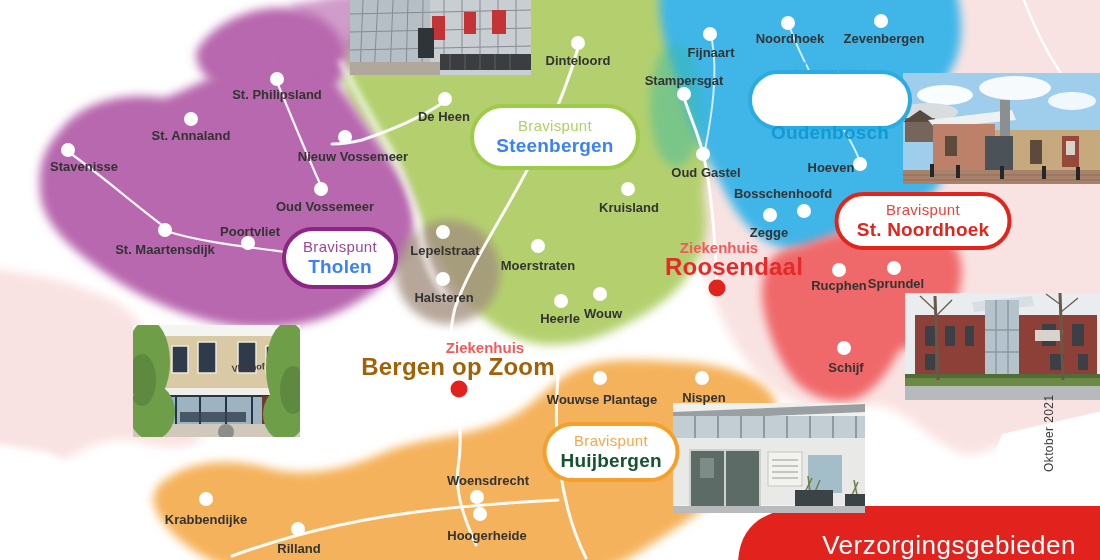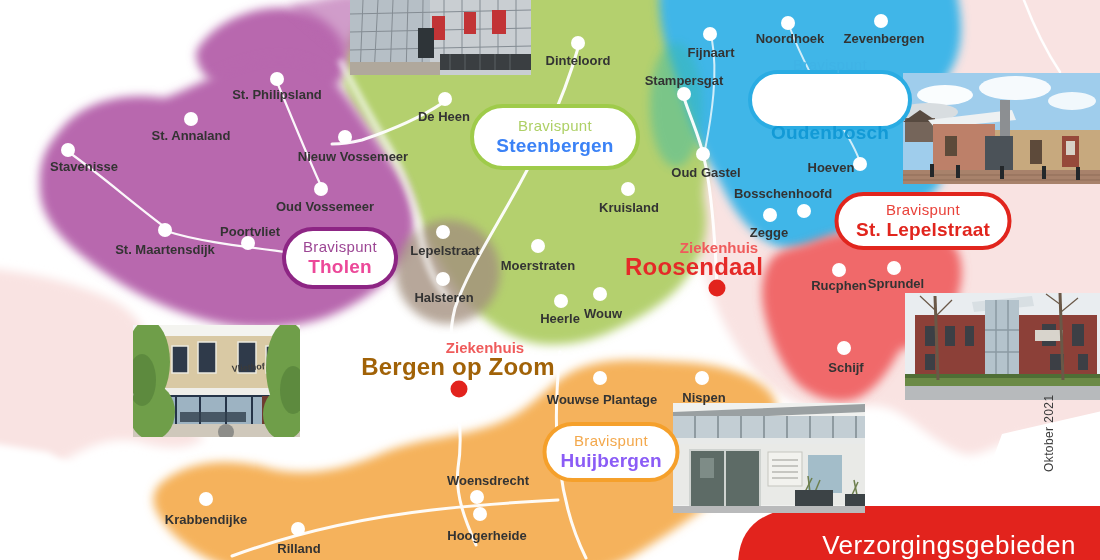--- a/index.html
+++ b/index.html
@@ -338,40 +338,40 @@
   </svg>
 
   <div class="overlay">
     <div id="badges-layer">
         <div class="badge" style="left: 555px; top: 137px; width: 170px; height: 66px; border: 4.5px solid rgb(159, 203, 74);">
           <span class="l1" style="color: rgb(174, 208, 102);">Bravispunt</span>
           <span class="l2" style="color: #3b82f6;">Steenbergen</span>
         </div>
         <div class="badge" style="left: 340px; top: 258px; width: 116px; height: 62px; border: 4.5px solid rgb(141, 37, 132);">
           <span class="l1" style="color: rgb(156, 70, 148);">Bravispunt</span>
-          <span class="l2" style="color: #ec4899;">Tholen</span>
+          <span class="l2" style="color: #3b82f6;">Tholen</span>
         </div>
         <div class="badge" style="left: 830px; top: 100px; width: 164px; height: 60px; border: 4.5px solid rgb(42, 172, 227);">
           <span class="l1" style="color: rgb(63, 179, 230);">Bravispunt</span>
           <span class="l2" style="color: rgb(18, 154, 214); margin-top: 48px;">Oudenbosch</span>
         </div>
         <div class="badge" style="left: 923px; top: 221px; width: 177px; height: 58px; border: 4.5px solid rgb(225, 37, 29);">
           <span class="l1" style="color: rgb(233, 66, 58);">Bravispunt</span>
-          <span class="l2" style="color: rgb(225, 37, 29);">St. Lepelstraat</span>
+          <span class="l2" style="color: rgb(225, 37, 29);">St. Noordhoek</span>
         </div>
         <div class="badge" style="left: 611px; top: 452px; width: 137px; height: 60px; border: 4.5px solid rgb(245, 160, 43);">
           <span class="l1" style="color: rgb(243, 168, 76);">Bravispunt</span>
-          <span class="l2" style="color: #8b5cf6;">Huijbergen</span>
+          <span class="l2" style="color: #14532d;">Huijbergen</span>
         </div>
       </div>
     <div id="hospitals-layer">
         <div class="hospital" style="left: 719px; top: 248px;">
           <span class="h1" style="color: rgb(239, 91, 91);">Ziekenhuis</span>
         </div>
-        <div class="hospital" style="left: 694px; top: 267px;">
+        <div class="hospital" style="left: 734px; top: 267px;">
           <span class="h2" style="color: rgb(229, 42, 40);">Roosendaal</span>
         </div>
         <div class="hospital" style="left: 485px; top: 348px;">
           <span class="h1" style="color: rgb(239, 91, 91);">Ziekenhuis</span>
         </div>
         <div class="hospital" style="left: 458px; top: 367px;">
           <span class="h2" style="color: #a16207;">Bergen op Zoom</span>
         </div>
       </div>
     <div class="date-label">Oktober 2021</div>

